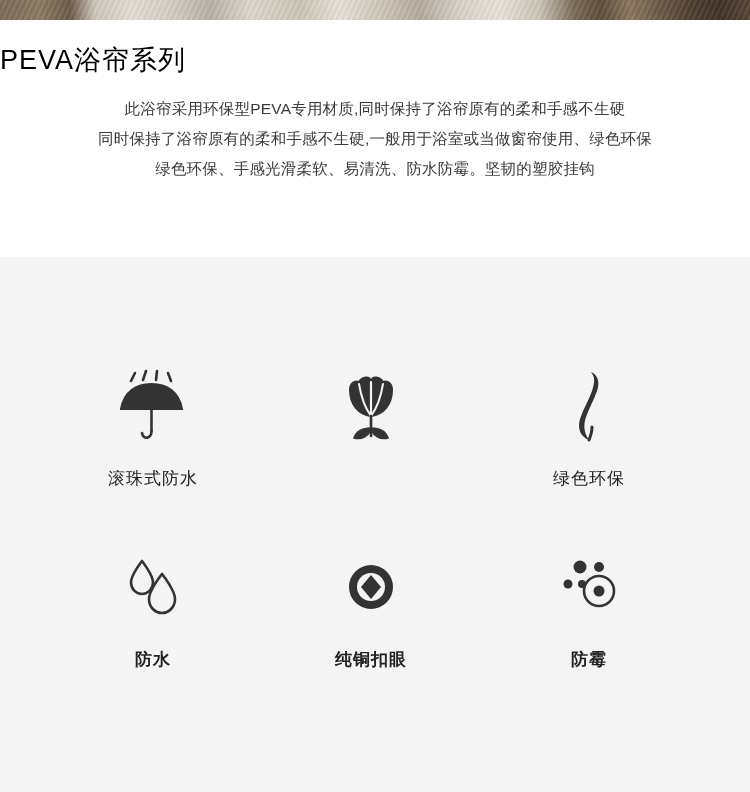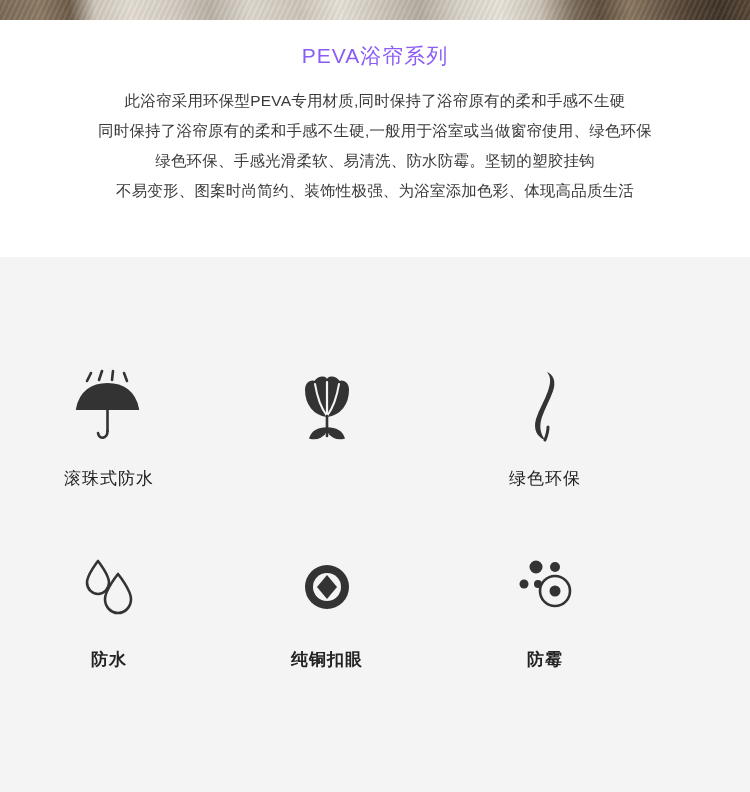--- a/index.html
+++ b/index.html
@@ -47,23 +47,22 @@
   .header {
     position: absolute;
     top: 20px;
     left: 0;
     width: 750px;
     background: #ffffff;
     padding-top: 22px;
     box-sizing: border-box;
   }
   .title {
-    text-align: center;
-    font-size: 21px;
-    color: #8b5cf6;
+    font-size: 27px;
+    color: #000000;
     letter-spacing: 1px;
     font-weight: 400;
     margin: 0 0 16px 0;
     font-family: "Liberation Sans", sans-serif;
   }
   .desc {
     text-align: center;
     font-size: 15.5px;
     color: #3a3a3a;
     line-height: 30px;
@@ -88,20 +87,21 @@
     left: 0;
     top: 110px;
     width: 750px;
     display: flex;
     flex-direction: column;
     gap: 62px;
   }
   .row {
     display: flex;
     width: 654px;
+    padding-left: 44px;
   }
   .cell {
     flex: 1 1 0;
     display: flex;
     flex-direction: column;
     align-items: center;
   }
   .icon-box {
     height: 80px;
     display: flex;
@@ -126,21 +126,20 @@
   <div class="top-strip">
     <div class="grain"></div>
   </div>
 
   <div class="header">
     <h1 class="title">PEVA浴帘系列</h1>
     <div class="desc">
       <p>此浴帘采用环保型PEVA专用材质,同时保持了浴帘原有的柔和手感不生硬</p>
       <p>同时保持了浴帘原有的柔和手感不生硬,一般用于浴室或当做窗帘使用、绿色环保</p>
       <p>绿色环保、手感光滑柔软、易清洗、防水防霉。坚韧的塑胶挂钩</p>
-      <p>不易变形、图案时尚简约、装饰性极强、为浴室添加色彩、体现高品质生活</p>
     </div>
   </div>
 
   <div class="features">
     <div class="grid">
 
       <div class="row row1">
 
         <div class="cell">
           <div class="icon-box">

